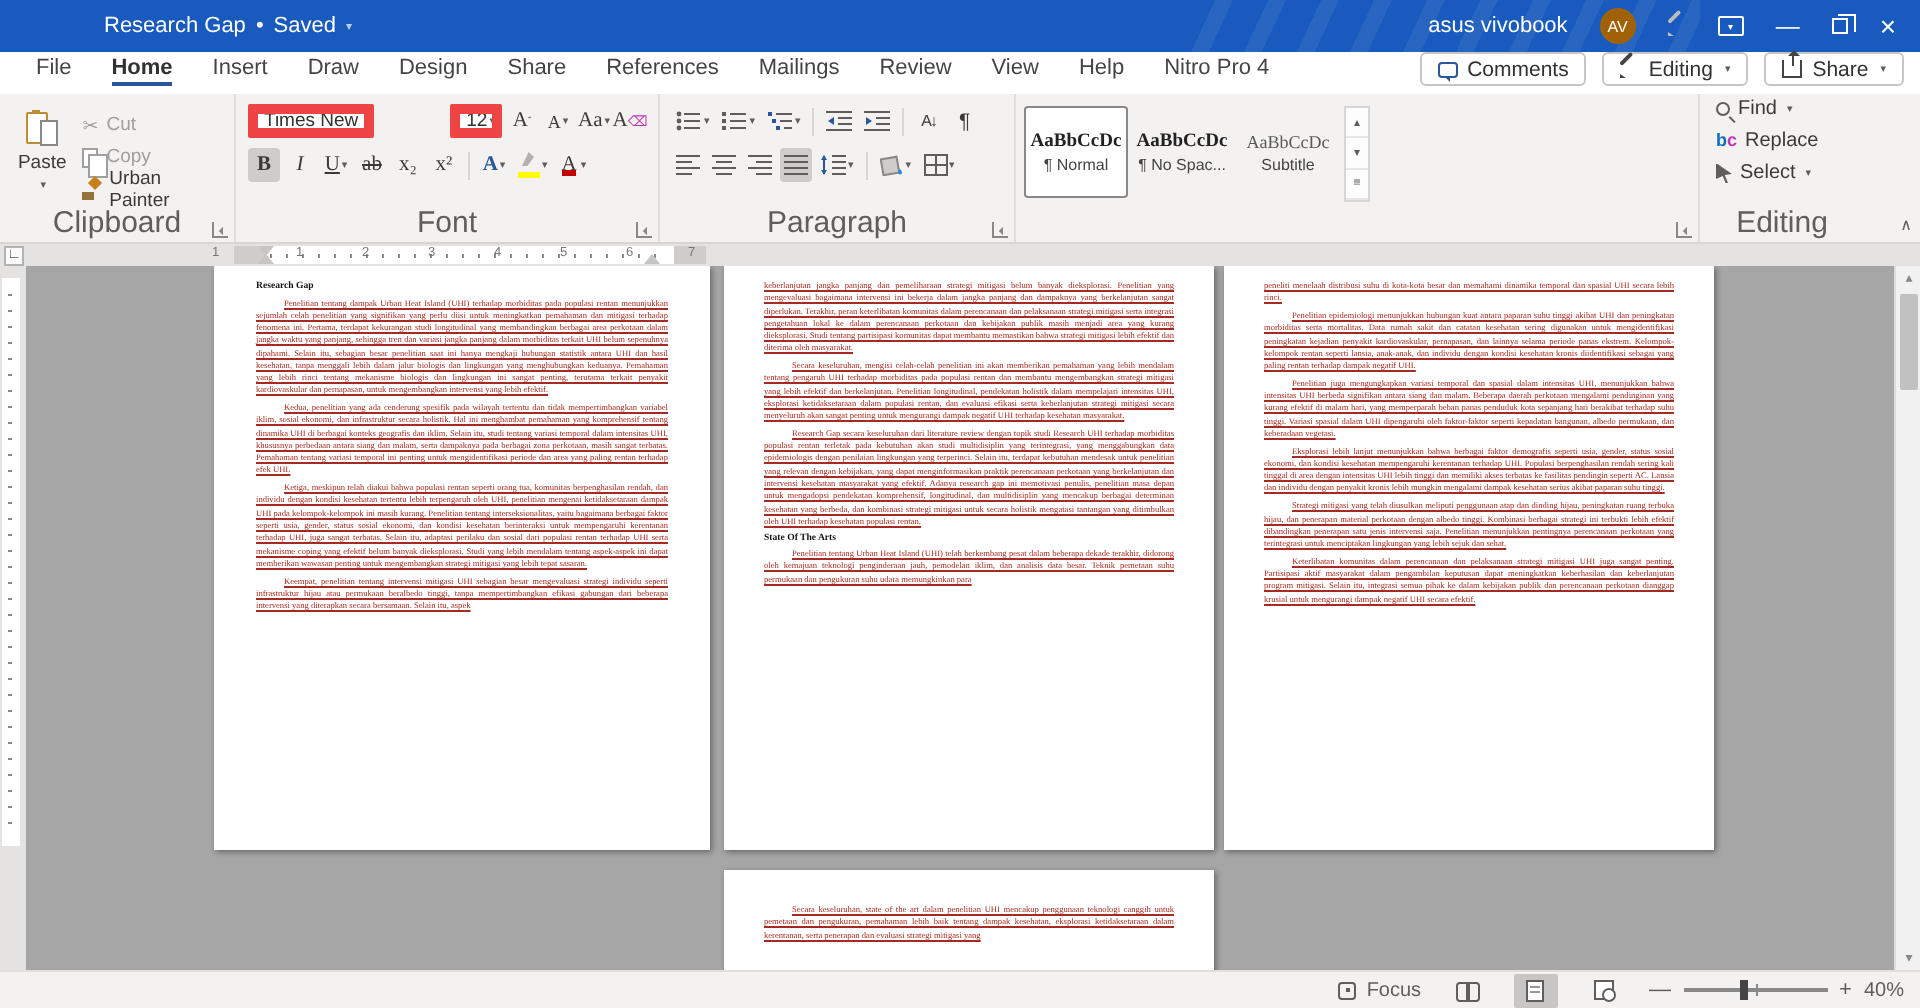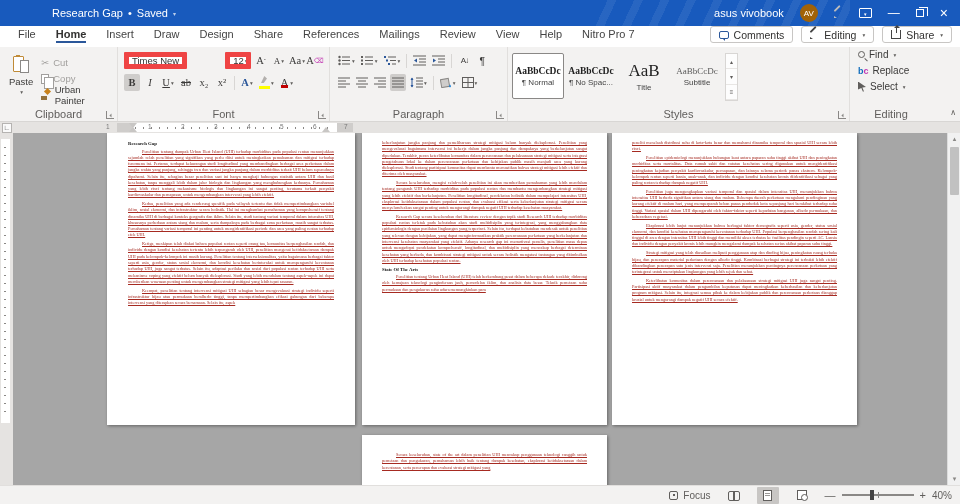--- a/index.html
+++ b/index.html
@@ -46,21 +46,21 @@
   .i-pen { width:9px; height:9px; position:relative; }
   .i-pen::before { content:""; position:absolute; left:1px; top:1px; width:8px; height:2px; background:#444; transform:rotate(-45deg); transform-origin:left bottom; border-radius:1px; }
   .i-pen::after { content:""; position:absolute; left:0; bottom:0; border-left:3px solid #444; border-top:2px solid transparent; border-bottom:0; }
   .i-share { width:10px; height:9px; border:1.2px solid #444; border-top:none; position:relative; }
   .i-share::before { content:""; position:absolute; left:3.5px; top:-4px; width:1.3px; height:7px; background:#444; }
   .i-share::after { content:""; position:absolute; left:1.8px; top:-5px; border-left:3px solid transparent; border-right:3px solid transparent; border-bottom:3.5px solid #444; }
 
   
   .ribbon { height:75px; background:#f3f2f1; display:flex; position:relative; border-bottom:1px solid #d8d6d4; }
   .rgroup { position:relative; border-right:1px solid #e1dfdd; height:100%; padding:4px 4px 14px; }
-  .glabel { position:absolute; bottom:1px; left:0; right:0; text-align:center; font-size:11px; color:#605e5c; }
+  .glabel { position:absolute; bottom:1px; left:0; right:0; text-align:center; font-size:15px; color:#605e5c; }
   .launcher { position:absolute; bottom:2px; right:3px; width:8px; height:8px; border-left:1px solid #8a8886; border-bottom:1px solid #8a8886; }
   .launcher::after { content:""; position:absolute; right:1px; bottom:1px; border-top:3px solid transparent; border-left:3px solid #8a8886; transform:rotate(45deg); }
   .rbtn { display:inline-flex; align-items:center; justify-content:center; height:17px; min-width:16px; padding:0 2px; font-size:10.5px; color:#3b3a39; border-radius:2px; }
   .rbtn.sel { background:#cfcdcb; }
   .caret { font-size:5.5px; color:#605e5c; margin-left:1px; }
   .serif { font-family:"Liberation Serif",serif; }
 
   
   .g-clip { width:118px; display:flex; }
   .paste-big { width:36px; display:flex; flex-direction:column; align-items:center; gap:2px; padding-top:3px; font-size:9.5px; color:#3b3a39; }
@@ -205,21 +205,21 @@
   <span class="tab active">Home</span>
   <span class="tab">Insert</span>
   <span class="tab">Draw</span>
   <span class="tab">Design</span>
   <span class="tab">Share</span>
   <span class="tab">References</span>
   <span class="tab">Mailings</span>
   <span class="tab">Review</span>
   <span class="tab">View</span>
   <span class="tab">Help</span>
-  <span class="tab">Nitro Pro 7</span>
+  <span class="tab">Nitro Pro 4</span>
   <div class="tab-actions">
     <span class="pillbtn">
       <span class="i-bubble"></span>
       <span>Comments</span>
     </span>
     <span class="pillbtn">
       <span class="i-pen"></span>
       <span>Editing</span>
       <span class="caret">▾</span>
     </span>
@@ -414,34 +414,29 @@
     <div class="stylecards">
       <div class="scard sel">
         <span class="s-sample" style="font-weight:bold;font-size:9.5px">AaBbCcDc</span>
         <span class="s-name">¶ Normal</span>
       </div>
       <div class="scard">
         <span class="s-sample" style="font-weight:bold;font-size:9.5px">AaBbCcDc</span>
         <span class="s-name">¶ No Spac...</span>
       </div>
       <div class="scard">
-        <span class="s-sample big">AaB</span>
-        <span class="s-name">Title</span>
-      </div>
-      <div class="scard">
         <span class="s-sample" style="font-size:9px;color:#595959">AaBbCcDc</span>
         <span class="s-name">Subtitle</span>
       </div>
     </div>
     <div class="sscroll">
       <span>▴</span>
       <span>▾</span>
       <span>≡</span>
     </div>
-    <span class="glabel">Styles</span>
     <span class="launcher"></span>
   </div>
 
   <div class="rgroup g-edit" style="border-right:none">
     <div class="edit-row">
       <span class="i-find"></span>
       <span>Find</span>
       <span class="caret">▾</span>
     </div>
     <div class="edit-row">

